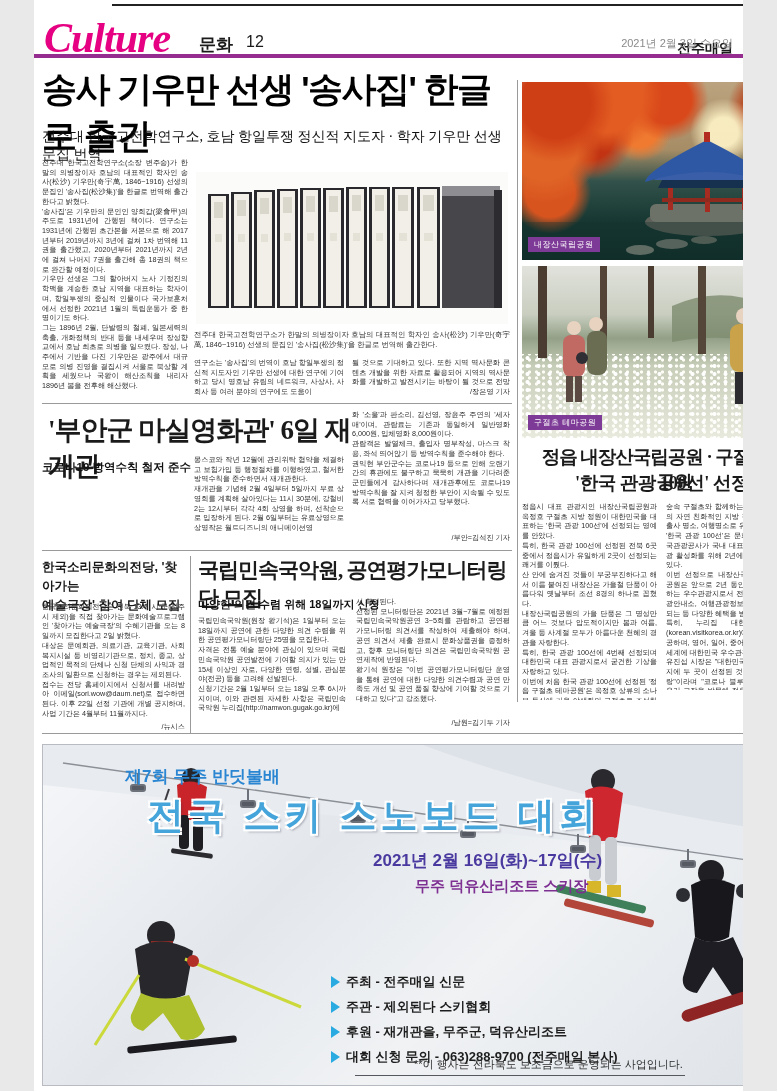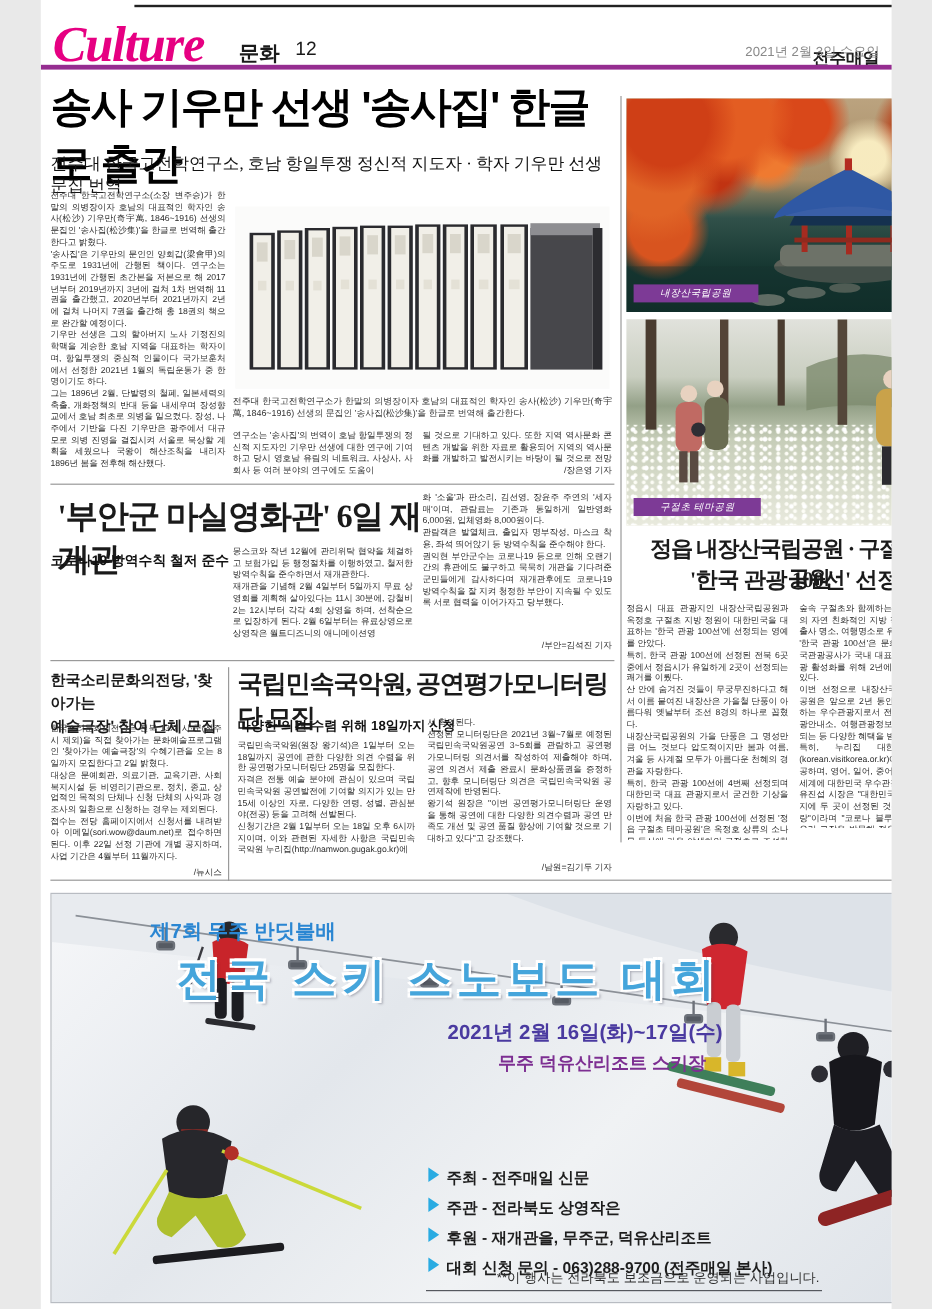--- a/index.html
+++ b/index.html
@@ -7,24 +7,24 @@
         font-family:"Liberation Sans","DejaVu Sans",sans-serif;overflow:hidden;color:#1a1a1a;}
   .abs{position:absolute;}
   .serif{font-family:"Liberation Serif","DejaVu Serif",serif;}
   .bt{font-size:7.2px;line-height:9.7px;text-align:justify;color:#2b2b2b;
       white-space:pre-line;overflow:hidden;}
   .byline{font-size:7.2px;color:#2b2b2b;text-align:right;}
   .hline{background:#9a9a9a;height:1px;}
   .vline{background:#9a9a9a;width:1px;}
   .subhead{font-weight:bold;color:#111;}
   .photo-label{position:absolute;background:#7d3a96;color:#fff;font-size:8px;
-      padding:2px 22px;letter-spacing:0.5px;font-style:italic;}
+      padding:2px 6px;letter-spacing:0.5px;}
   .cap{font-size:7.4px;line-height:10px;color:#333;text-align:justify;}
   .booksvg,.photosvg{display:block;}
-  .ad-bullet{display:flex;gap:6px;font-size:13px;font-weight:bold;color:#1d1d1d;margin-left:26px;}
+  .ad-bullet{display:flex;align-items:center;gap:6px;font-size:13px;font-weight:bold;color:#1d1d1d;}
   .tri{width:0;height:0;border-top:6px solid transparent;border-bottom:6px solid transparent;
        border-left:9px solid #29abe2;}
 </style>
 </head>
 <body>
 
 <div class="page">
 
   <div class="abs hline" style="left:78px;top:4px;width:699px;height:2px;background:#222;"></div>
   <div class="abs serif" style="left:10px;top:14px;font-size:42px;font-weight:bold;font-style:italic;color:#e60082;letter-spacing:-1px;">Culture</div>
@@ -322,21 +322,21 @@
     <div class="abs" style="left:330px;top:104px;font-size:17px;font-weight:bold;color:#4a3aa0;">2021년 2월 16일(화)~17일(수)</div>
     <div class="abs" style="left:372px;top:132px;font-size:15px;font-weight:bold;color:#7d2f92;">무주 덕유산리조트 스키장</div>
 
     <div class="abs" style="left:288px;top:228px;display:flex;flex-direction:column;gap:7px;">
       <div class="ad-bullet">
           <span class="tri"></span>
           <span>주최 - 전주매일 신문</span>
         </div>
       <div class="ad-bullet">
           <span class="tri"></span>
-          <span>주관 - 전라북도 상영작은</span>
+          <span>주관 - 제외된다 스키협회</span>
         </div>
       <div class="ad-bullet">
           <span class="tri"></span>
           <span>후원 - 재개관을, 무주군, 덕유산리조트</span>
         </div>
       <div class="ad-bullet">
           <span class="tri"></span>
           <span>대회 신청 문의 - 063)288-9700 (전주매일 본사)</span>
         </div>
     </div>

